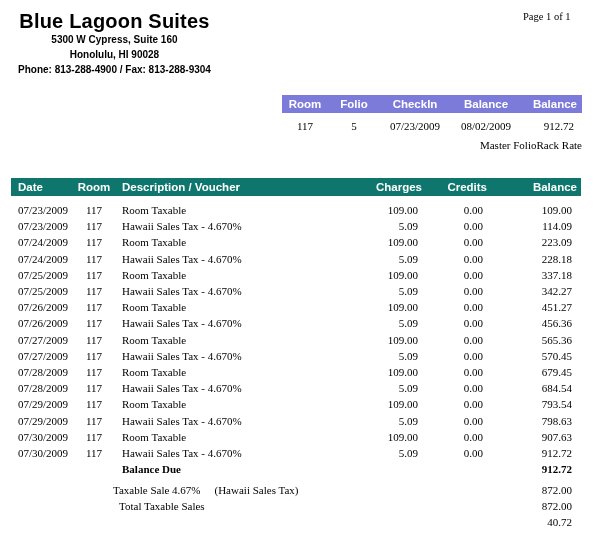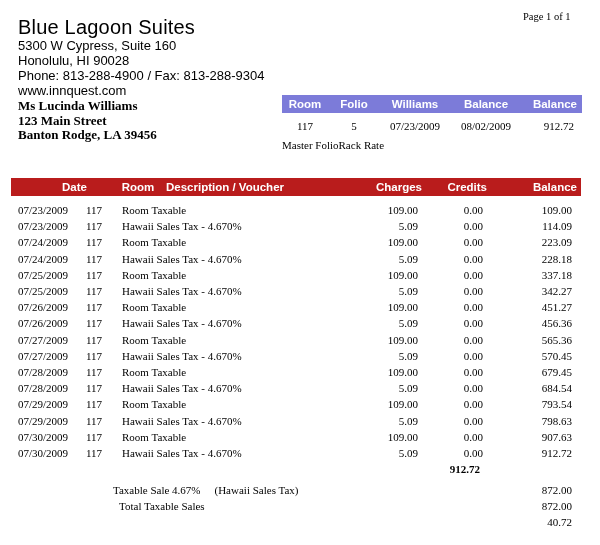--- a/index.html
+++ b/index.html
@@ -10,26 +10,27 @@
     height: 545px;
     background: #ffffff;
     overflow: hidden;
     font-family: "Liberation Serif", serif;
     color: #000;
   }
   
   .hotel-block {
     position: absolute;
     left: 18px;
-    top: 16px;
+    top: 10px;
     font-family: "Liberation Sans", sans-serif;
-    font-weight: normal;
+    font-weight: bold;
+    text-align: center;
   }
   .hotel-name { font-size: 20px; line-height: 22px; letter-spacing: 0.2px; }
-  .hotel-line { font-size: 13px; line-height: 15px; }
+  .hotel-line { font-size: 10px; line-height: 15px; }
   .page-label {
     position: absolute;
     left: 523px;
     top: 11px;
     font-size: 10.5px;
     font-family: "Liberation Serif", serif;
   }
   
   .guest-block {
     position: absolute;
@@ -59,21 +60,21 @@
   .folio-row {
     display: grid;
     grid-template-columns: 46px 52px 70px 72px 60px;
     height: 18px;
     align-items: center;
     font-size: 11px;
     margin-top: 4px;
   }
   .folio-notes {
     display: flex;
-    justify-content: flex-start;
+    justify-content: flex-end;
     font-size: 11px;
     margin-top: 4px;
   }
   .c-center { text-align: center; }
   .c-right  { text-align: right; padding-right: 8px; }
   .head-right { text-align: right; padding-right: 5px; }
   
   .ledger {
     position: absolute;
     left: 11px;
@@ -131,54 +132,48 @@
 </head>
 <body>
 
 <div class="page">
 
   <div class="hotel-block">
     <div class="hotel-name">Blue Lagoon Suites</div>
     <div class="hotel-line">5300 W Cypress, Suite 160</div>
     <div class="hotel-line">Honolulu, HI 90028</div>
     <div class="hotel-line">Phone: 813-288-4900 / Fax: 813-288-9304</div>
-    <div class="hotel-line">www.innquest.com</div>
   </div>
 
   <div class="page-label">Page 1 of 1</div>
 
-  <div class="guest-block">
-    <div>Ms Lucinda Williams</div>
-    <div>123 Main Street</div>
-    <div>Banton Rodge, LA 39456</div>
-  </div>
 
   <div class="folio-table">
     <div class="folio-head" style="background: rgb(124, 123, 217); color: rgb(255, 255, 255);">
       <div class="c-center">Room</div>
       <div class="c-center">Folio</div>
-      <div class="c-center">Williams</div>
+      <div class="c-center">CheckIn</div>
       <div class="c-center">Balance</div>
       <div class="head-right">Balance</div>
     </div>
     <div class="folio-row">
       <div class="c-center">117</div>
       <div class="c-center">5</div>
       <div class="c-center">07/23/2009</div>
       <div class="c-center">08/02/2009</div>
       <div class="c-right">912.72</div>
     </div>
     <div class="folio-notes">
       <div>Master Folio</div>
       <div>Rack Rate</div>
     </div>
   </div>
 
   <div class="ledger">
-    <div class="ledger-head" style="background: #b91c1c; color: rgb(255, 255, 255); padding-left: 44px;">
+    <div class="ledger-head" style="background: #0f766e; color: rgb(255, 255, 255);">
       <div class="hd-date">Date</div>
       <div class="hd-room">Room</div>
       <div class="hd-desc">Description / Voucher</div>
       <div class="hd-num">Charges</div>
       <div class="hd-num">Credits</div>
       <div class="hd-bal">Balance</div>
     </div>
     <div class="rows-wrap" id="ledger-rows">
   <div class="lrow">
     <div class="date">07/23/2009</div>
@@ -320,20 +315,21 @@
     <div class="room">117</div>
     <div class="desc">Hawaii Sales Tax -  4.670%</div>
     <div class="num">5.09</div>
     <div class="num">0.00</div>
     <div class="bal">912.72</div>
   </div>
 </div>
     <div class="lrow">
       <div class="date"></div>
       <div class="room"></div>
+      <div class="desc bold">Balance Due</div>
       <div class="num"></div>
       <div class="num"></div>
       <div class="bal bold">912.72</div>
     </div>
   </div>
 
   <div class="summary">
     <div id="summary-rows">
   <div class="sum-row">
     <div class="sum-label">Taxable Sale 4.67%</div>

